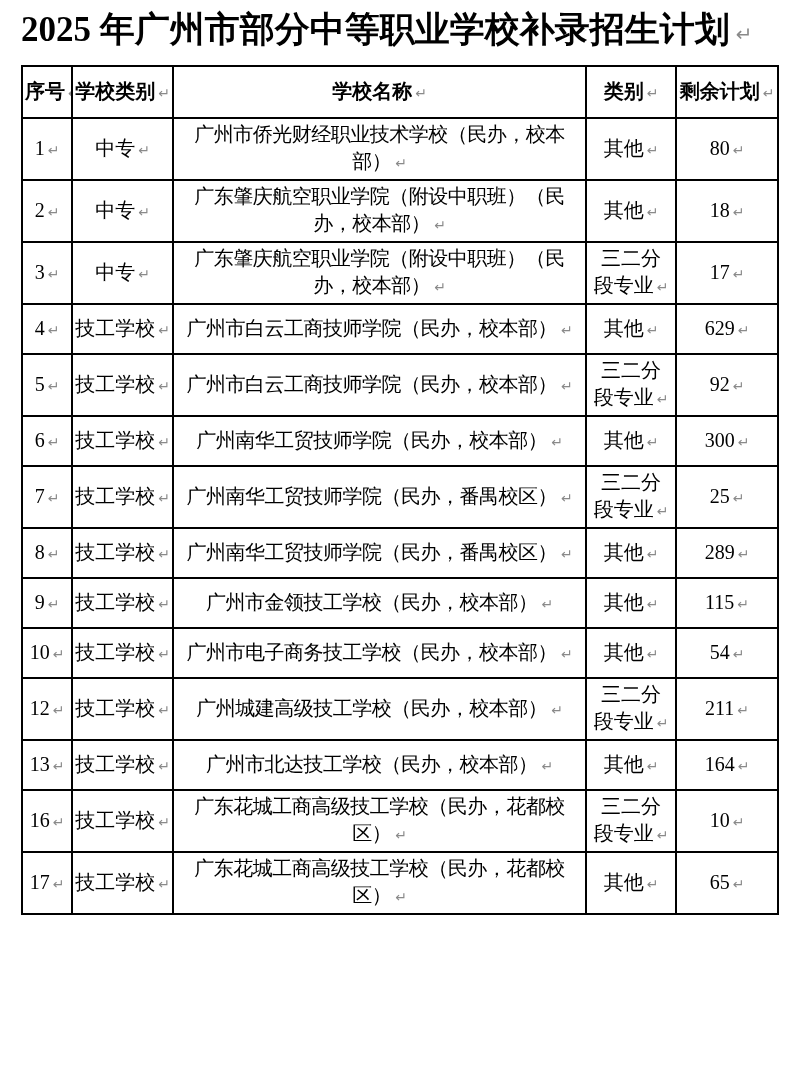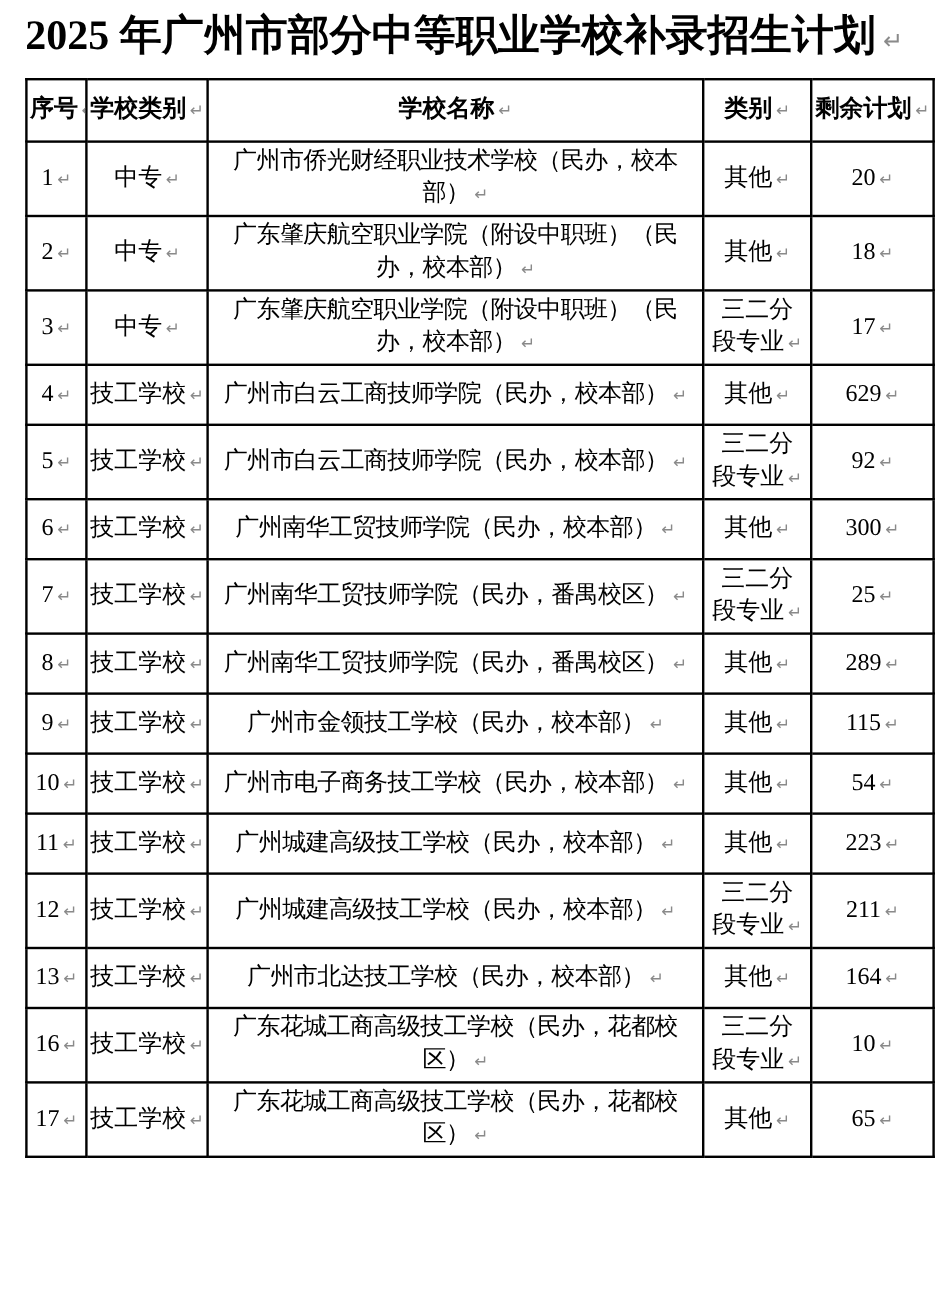--- a/index.html
+++ b/index.html
@@ -80,21 +80,21 @@
           <th><span>类别</span><span class="ret">↵</span></th>
           <th><span>剩余计划</span><span class="ret">↵</span></th>
         </tr>
       </thead>
     <tbody>
         <tr>
           <td class="col-no"><span>1</span><span class="ret">↵</span></td>
           <td class="col-type"><span>中专</span><span class="ret">↵</span></td>
           <td class="col-name"><span>广州市侨光财经职业技术学校（民办，校本部）</span><span class="ret">↵</span></td>
           <td class="col-cat"><span>其他</span><span class="ret">↵</span></td>
-          <td class="col-rem"><span>20</span><span class="ret">↵</span></td>
+          <td class="col-rem"><span>80</span><span class="ret">↵</span></td>
         </tr>
         <tr>
           <td class="col-no"><span>2</span><span class="ret">↵</span></td>
           <td class="col-type"><span>中专</span><span class="ret">↵</span></td>
           <td class="col-name"><span>广东肇庆航空职业学院（附设中职班）（民办，校本部）</span><span class="ret">↵</span></td>
           <td class="col-cat"><span>其他</span><span class="ret">↵</span></td>
           <td class="col-rem"><span>18</span><span class="ret">↵</span></td>
         </tr>
         <tr>
           <td class="col-no"><span>3</span><span class="ret">↵</span></td>
@@ -146,27 +146,20 @@
           <td class="col-rem"><span>115</span><span class="ret">↵</span></td>
         </tr>
         <tr>
           <td class="col-no"><span>10</span><span class="ret">↵</span></td>
           <td class="col-type"><span>技工学校</span><span class="ret">↵</span></td>
           <td class="col-name"><span>广州市电子商务技工学校（民办，校本部）</span><span class="ret">↵</span></td>
           <td class="col-cat"><span>其他</span><span class="ret">↵</span></td>
           <td class="col-rem"><span>54</span><span class="ret">↵</span></td>
         </tr>
         <tr>
-          <td class="col-no"><span>11</span><span class="ret">↵</span></td>
-          <td class="col-type"><span>技工学校</span><span class="ret">↵</span></td>
-          <td class="col-name"><span>广州城建高级技工学校（民办，校本部）</span><span class="ret">↵</span></td>
-          <td class="col-cat"><span>其他</span><span class="ret">↵</span></td>
-          <td class="col-rem"><span>223</span><span class="ret">↵</span></td>
-        </tr>
-        <tr>
           <td class="col-no"><span>12</span><span class="ret">↵</span></td>
           <td class="col-type"><span>技工学校</span><span class="ret">↵</span></td>
           <td class="col-name"><span>广州城建高级技工学校（民办，校本部）</span><span class="ret">↵</span></td>
           <td class="col-cat"><span>三二分<br>段专业</span><span class="ret">↵</span></td>
           <td class="col-rem"><span>211</span><span class="ret">↵</span></td>
         </tr>
         <tr>
           <td class="col-no"><span>13</span><span class="ret">↵</span></td>
           <td class="col-type"><span>技工学校</span><span class="ret">↵</span></td>
           <td class="col-name"><span>广州市北达技工学校（民办，校本部）</span><span class="ret">↵</span></td>

